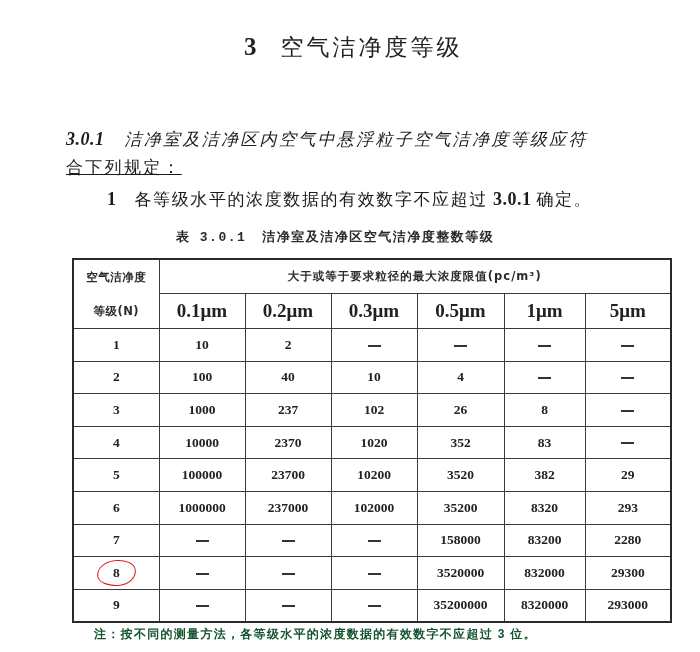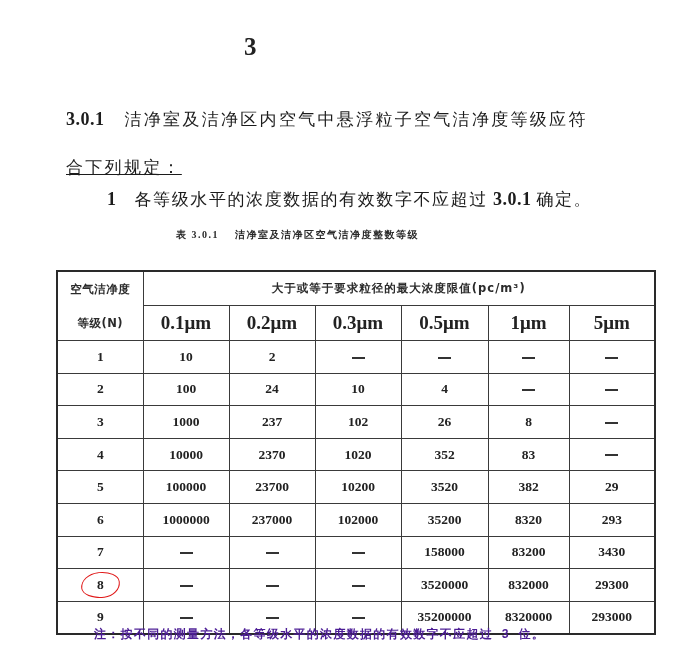--- a/index.html
+++ b/index.html
@@ -34,50 +34,49 @@
       letter-spacing: 2.3px;
       white-space: nowrap;
     }
     .clause .cno {
       font-family: "Liberation Serif", serif;
       font-weight: bold;
       font-size: 18px;
       letter-spacing: 0.5px;
       margin-right: 20px;
     }
-    .clause-line1 { top: 108px; }
+    .clause-line1 { top: 128px; font-style: italic; }
     .clause-line2 { top: 156px; text-decoration: underline; }
     .clause-line3 { top: 188px; left: 107px; letter-spacing: 1.6px; }
     .clause-line3 .cno { margin-right: 18px; }
     .clause-line3 .ref { font-family: "Liberation Serif", serif; font-weight: bold; font-size: 18px; letter-spacing: 0.5px; }
 
     .table-caption {
       position: absolute;
       left: 176px; top: 228px;
-      font-family: Liberation Serif, serif;
-      font-size: 10px;
+      font-family: Liberation Mono, monospace;
+      font-size: 13px;
       font-weight: bold;
       color: #2a2a2a;
       letter-spacing: 1.5px;
       white-space: nowrap;
     }
     .table-caption .cap-no { margin-right: 16px; }
 
     table.grade-table {
       position: absolute;
-      left: 56px; top: 258px;
+      left: 72px; top: 258px;
       width: 598px;
       border-collapse: collapse;
       table-layout: fixed;
       border: 2px solid #2a2a2a;
       font-family: "Liberation Serif", serif;
       font-weight: bold;
       font-size: 13.5px;
       color: #222;
-      margin-top: 12px;
     }
     table.grade-table td, table.grade-table th {
       border: 1.3px solid #3a3a3a;
       text-align: center;
       vertical-align: middle;
       padding: 0;
       font-weight: bold;
     }
     table.grade-table tr.h1 th { height: 34px; }
     table.grade-table tr.h2 th { height: 34px; }
@@ -107,33 +106,34 @@
       position: absolute;
       left: -6px; right: -6px; top: -5px; bottom: -5px;
       border: 1.4px solid #e01818;
       border-radius: 48% 52% 44% 56% / 55% 45% 55% 45%;
       transform: rotate(-6deg);
     }
 
     .footnote {
       position: absolute;
       left: 94px; top: 626px;
-      font-family: Liberation Mono, monospace;
+      font-family: Liberation Sans, sans-serif;
       font-size: 12px;
       font-weight: bold;
       letter-spacing: 1.3px;
-      color: #4c1d95;
+      color: #14532d;
       white-space: nowrap;
     }
   </style>
 </head>
 <body>
 
 <div class="page-title">
   <span class="num">3</span>
+  <span class="txt">空气洁净度等级</span>
 </div>
 
 <div class="clause clause-line1">
   <span class="cno">3.0.1</span><span>洁净室及洁净区内空气中悬浮粒子空气洁净度等级应符</span>
 </div>
 <div class="clause clause-line2">
   <span>合下列规定：</span>
 </div>
 <div class="clause clause-line3">
   <span class="cno">1</span><span>各等级水平的浓度数据的有效数字不应超过</span><span class="ref"> 3.0.1 </span><span>确定。</span>
@@ -176,21 +176,21 @@
         <td>10</td>
         <td>2</td>
         <td><span class="dash"></span></td>
         <td><span class="dash"></span></td>
         <td><span class="dash"></span></td>
         <td><span class="dash"></span></td>
       </tr>
       <tr class="data">
         <td><span>2</span></td>
         <td>100</td>
-        <td>24</td>
+        <td>40</td>
         <td>10</td>
         <td>4</td>
         <td><span class="dash"></span></td>
         <td><span class="dash"></span></td>
       </tr>
       <tr class="data">
         <td><span>3</span></td>
         <td>1000</td>
         <td>237</td>
         <td>102</td>
@@ -225,21 +225,21 @@
         <td>8320</td>
         <td>293</td>
       </tr>
       <tr class="data">
         <td><span>7</span></td>
         <td><span class="dash"></span></td>
         <td><span class="dash"></span></td>
         <td><span class="dash"></span></td>
         <td>158000</td>
         <td>83200</td>
-        <td>3430</td>
+        <td>2280</td>
       </tr>
       <tr class="data">
         <td><span class="circled">8</span></td>
         <td><span class="dash"></span></td>
         <td><span class="dash"></span></td>
         <td><span class="dash"></span></td>
         <td>3520000</td>
         <td>832000</td>
         <td>29300</td>
       </tr>

